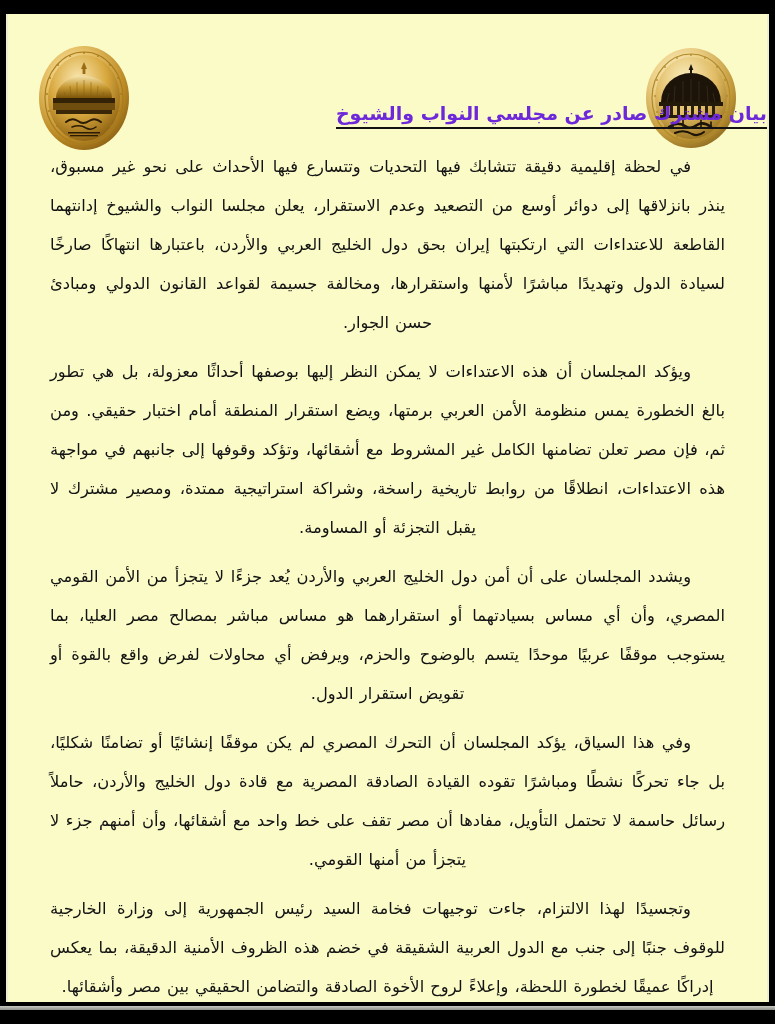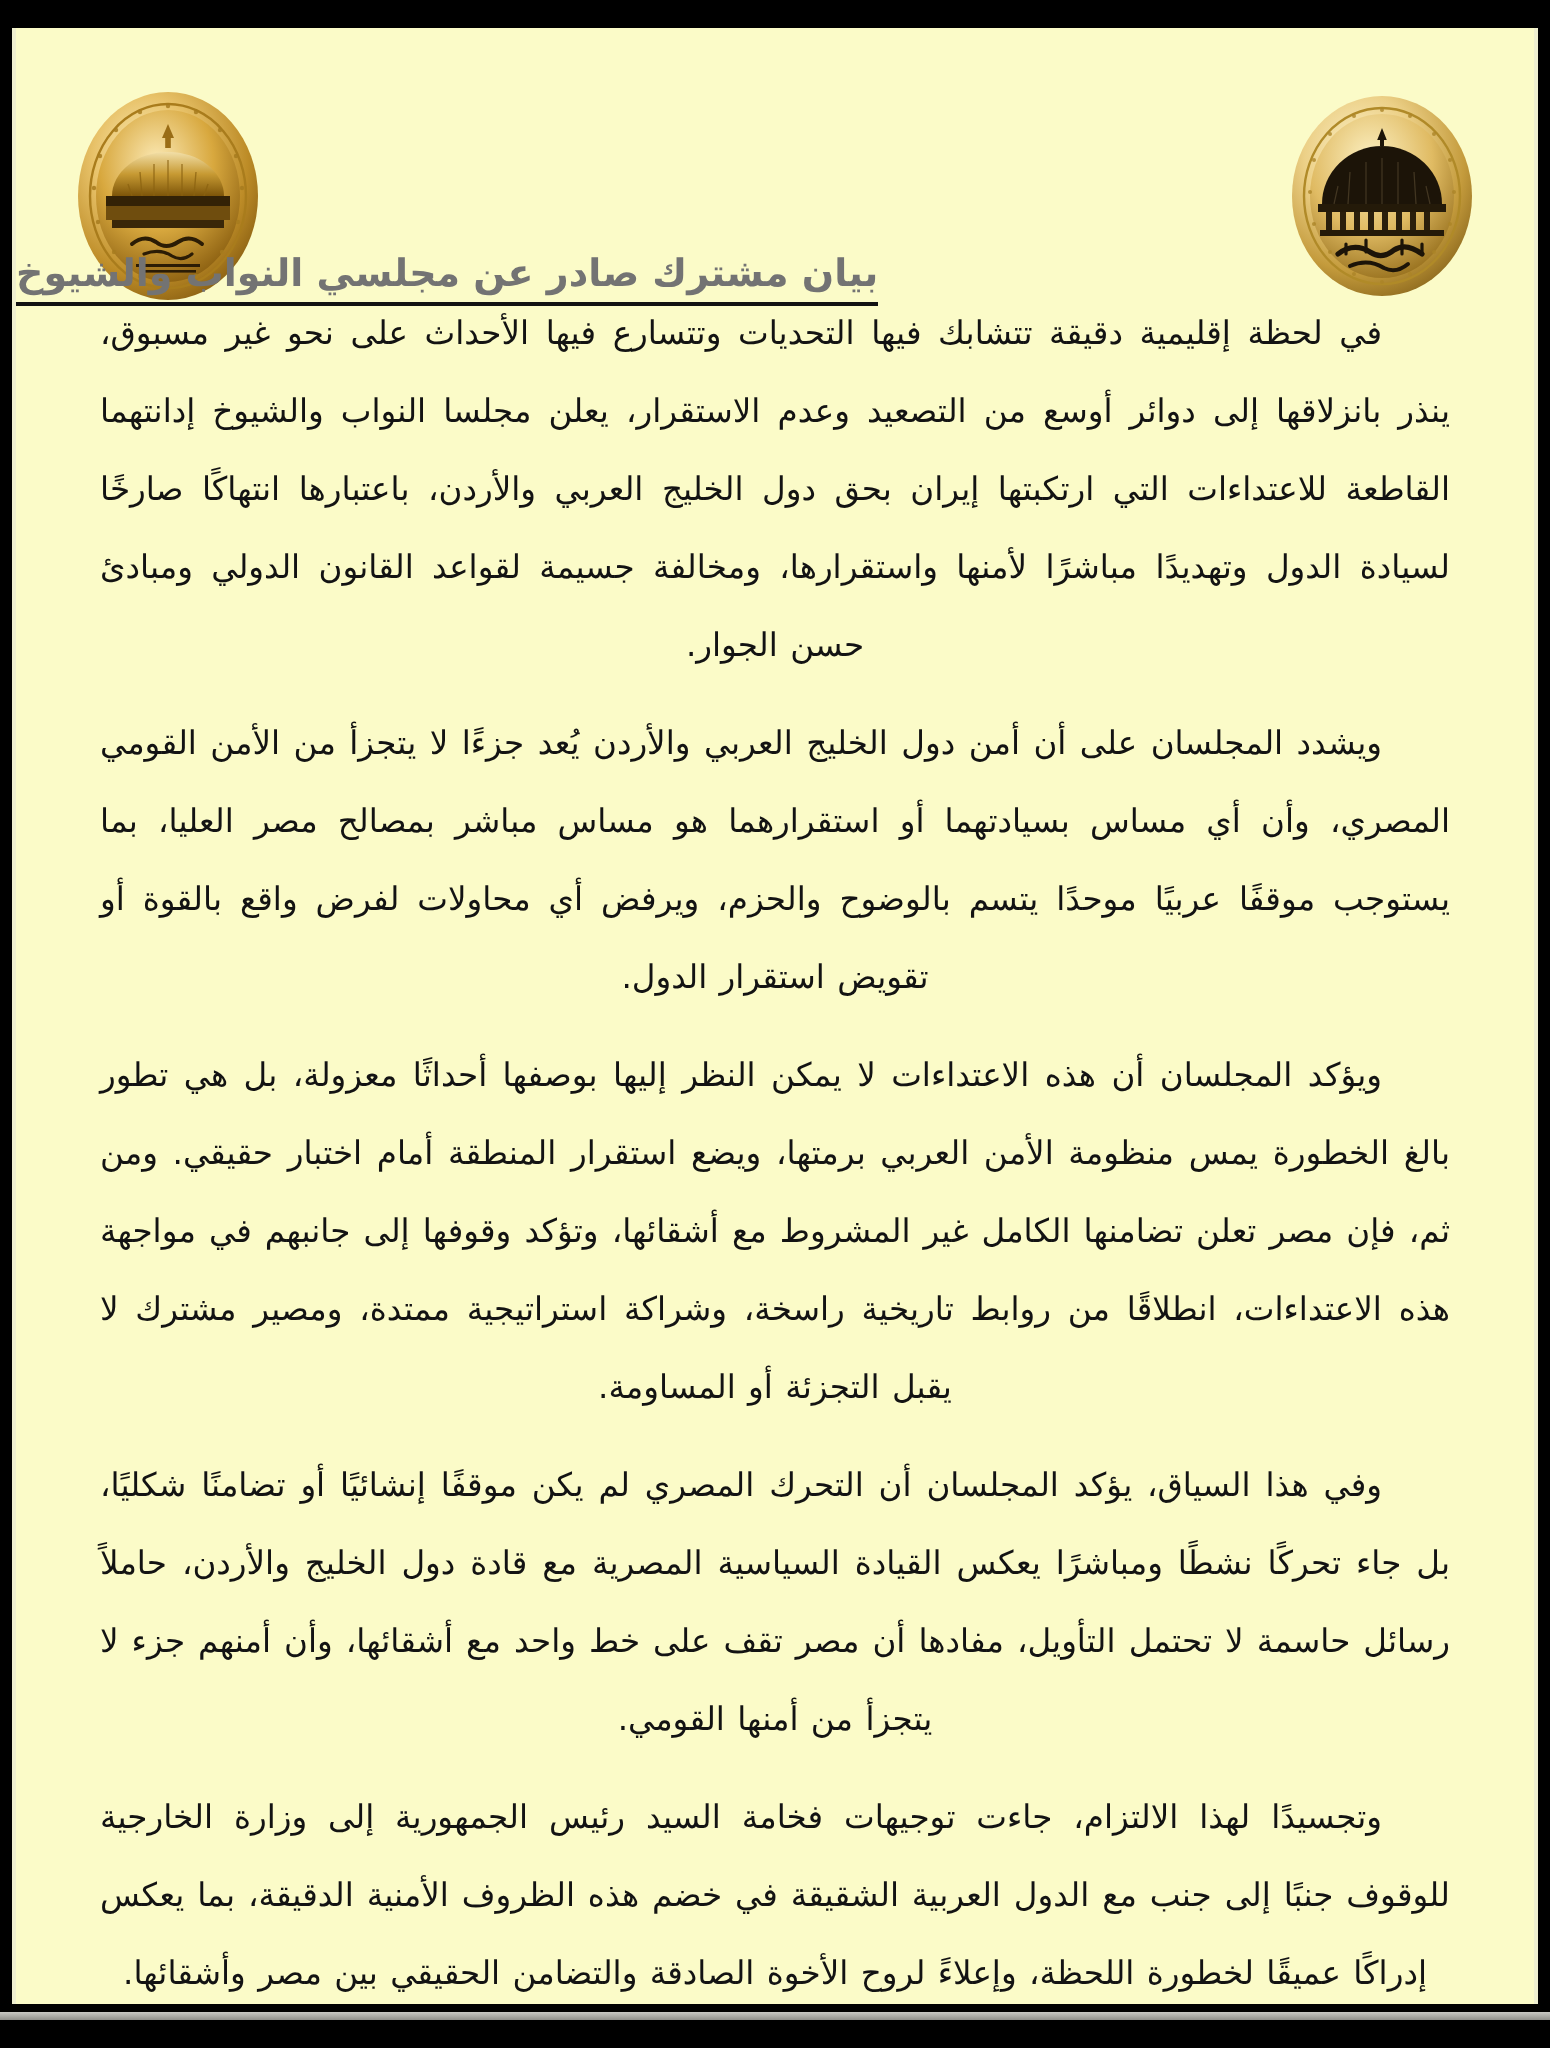--- a/index.html
+++ b/index.html
@@ -56,27 +56,27 @@
     top: 30px;
   }
   .emblem.left  { left: 28px; }
   .emblem.right { right: 28px; }
 
   .emblem svg { display: block; width: 100%; height: 100%; }
 
   
   #title {
     position: absolute;
-    top: 112px;
+    top: 88px;
     left: 0;
     right: 0;
-    text-align: left;
+    text-align: right;
     font-size: 19px;
     font-weight: bold;
-    color: #737373;
+    color: #6d28d9;
     letter-spacing: 0px;
     line-height: 1.2;
   }
   #title span {
     border-bottom: 2px solid #121212;
     padding-bottom: 3px;
   }
 
   
   #body-text {
@@ -247,22 +247,22 @@
         </g>
       </svg>
     </div>
 
     <div id="title">
       <span>بيان مشترك صادر عن مجلسي النواب والشيوخ</span>
     </div>
 
     <div id="body-text">
       <p>في لحظة إقليمية دقيقة تتشابك فيها التحديات وتتسارع فيها الأحداث على نحو غير مسبوق، ينذر بانزلاقها إلى دوائر أوسع من التصعيد وعدم الاستقرار، يعلن مجلسا النواب والشيوخ إدانتهما القاطعة للاعتداءات التي ارتكبتها إيران بحق دول الخليج العربي والأردن، باعتبارها انتهاكًا صارخًا لسيادة الدول وتهديدًا مباشرًا لأمنها واستقرارها، ومخالفة جسيمة لقواعد القانون الدولي ومبادئ حسن الجوار.</p>
+      <p>ويؤكد المجلسان أن هذه الاعتداءات لا يمكن النظر إليها بوصفها أحداثًا معزولة، بل هي تطور بالغ الخطورة يمس منظومة الأمن العربي برمتها، ويضع استقرار المنطقة أمام اختبار حقيقي. ومن ثم، فإن مصر تعلن تضامنها الكامل غير المشروط مع أشقائها، وتؤكد وقوفها إلى جانبهم في مواجهة هذه الاعتداءات، انطلاقًا من روابط تاريخية راسخة، وشراكة استراتيجية ممتدة، ومصير مشترك لا يقبل التجزئة أو المساومة.</p>
       <p>ويشدد المجلسان على أن أمن دول الخليج العربي والأردن يُعد جزءًا لا يتجزأ من الأمن القومي المصري، وأن أي مساس بسيادتهما أو استقرارهما هو مساس مباشر بمصالح مصر العليا، بما يستوجب موقفًا عربيًا موحدًا يتسم بالوضوح والحزم، ويرفض أي محاولات لفرض واقع بالقوة أو تقويض استقرار الدول.</p>
-      <p>ويؤكد المجلسان أن هذه الاعتداءات لا يمكن النظر إليها بوصفها أحداثًا معزولة، بل هي تطور بالغ الخطورة يمس منظومة الأمن العربي برمتها، ويضع استقرار المنطقة أمام اختبار حقيقي. ومن ثم، فإن مصر تعلن تضامنها الكامل غير المشروط مع أشقائها، وتؤكد وقوفها إلى جانبهم في مواجهة هذه الاعتداءات، انطلاقًا من روابط تاريخية راسخة، وشراكة استراتيجية ممتدة، ومصير مشترك لا يقبل التجزئة أو المساومة.</p>
-      <p>وفي هذا السياق، يؤكد المجلسان أن التحرك المصري لم يكن موقفًا إنشائيًا أو تضامنًا شكليًا، بل جاء تحركًا نشطًا ومباشرًا يعكس القيادة السياسية المصرية مع قادة دول الخليج والأردن، حاملاً رسائل حاسمة لا تحتمل التأويل، مفادها أن مصر تقف على خط واحد مع أشقائها، وأن أمنهم جزء لا يتجزأ من أمنها القومي.</p>
+      <p>وفي هذا السياق، يؤكد المجلسان أن التحرك المصري لم يكن موقفًا إنشائيًا أو تضامنًا شكليًا، بل جاء تحركًا نشطًا ومباشرًا تقوده القيادة الصادقة المصرية مع قادة دول الخليج والأردن، حاملاً رسائل حاسمة لا تحتمل التأويل، مفادها أن مصر تقف على خط واحد مع أشقائها، وأن أمنهم جزء لا يتجزأ من أمنها القومي.</p>
       <p>وتجسيدًا لهذا الالتزام، جاءت توجيهات فخامة السيد رئيس الجمهورية إلى وزارة الخارجية للوقوف جنبًا إلى جنب مع الدول العربية الشقيقة في خضم هذه الظروف الأمنية الدقيقة، بما يعكس إدراكًا عميقًا لخطورة اللحظة، وإعلاءً لروح الأخوة الصادقة والتضامن الحقيقي بين مصر وأشقائها.</p>
     </div>
 
   </div>
 
   <div id="page-hairline"></div>
 </div>
 
 </body></html>

